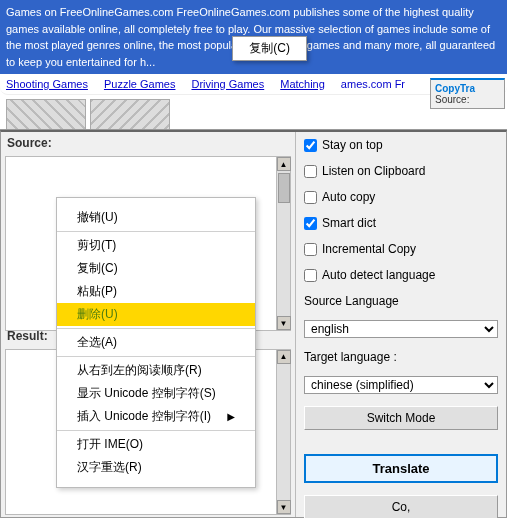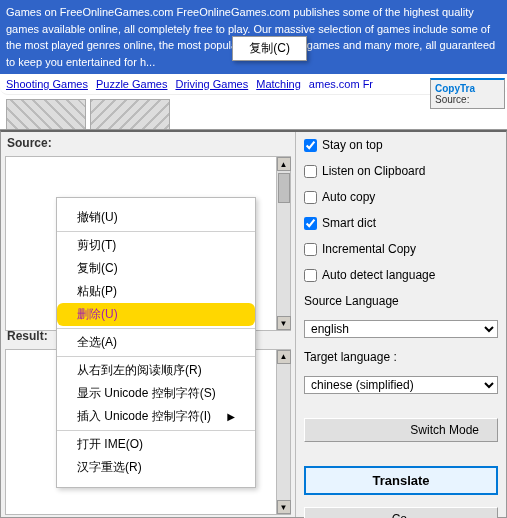--- a/index.html
+++ b/index.html
@@ -30,21 +30,21 @@
       padding: 4px 6px;
       line-height: 1.5;
       width: 100%;
     }
 
     .browser-links {
       padding: 4px 6px;
       font-size: 11px;
       color: #00c;
       display: flex;
-      gap: 8px;
+      gap: 16px;
       border-bottom: 1px solid #eee;
       border-radius: 8px;
     }
 
     .browser-sub-area {
       display: flex;
       height: 60px;
       background: #fff;
       padding: 4px 6px;
       gap: 4px;
@@ -164,22 +164,21 @@
       color: #000;
       cursor: pointer;
       white-space: nowrap;
       display: flex;
       justify-content: space-between;
       align-items: center;
     }
 
     .cm-item.highlighted {
       background: #ffd700;
-      color: #a21caf;
-      border-radius: 6px;
+      color: #4d7c0f;
     }
 
     .cm-separator {
       height: 1px;
       background: #d0d0d0;
       margin: 2px 0;
     }
 
     .cm-item .arrow {
       margin-left: 10px;
@@ -235,23 +234,23 @@
     }
 
     .btn-switch {
       background: #e0e0e0;
       border: 1px solid #999;
       border-top: 1px solid #fff;
       border-left: 1px solid #fff;
       padding: 4px 18px;
       font-size: 12px;
       cursor: pointer;
-      text-align: right;
-      color: #000;
-      margin-top: 12px;
+      text-align: center;
+      color: #000;
+      margin-top: 0;
     }
 
     .btn-translate {
       background: #e8f4ff;
       border: 2px solid #0078d7;
       padding: 5px 10px;
       font-size: 13px;
       font-weight: bold;
       cursor: pointer;
       text-align: center;

